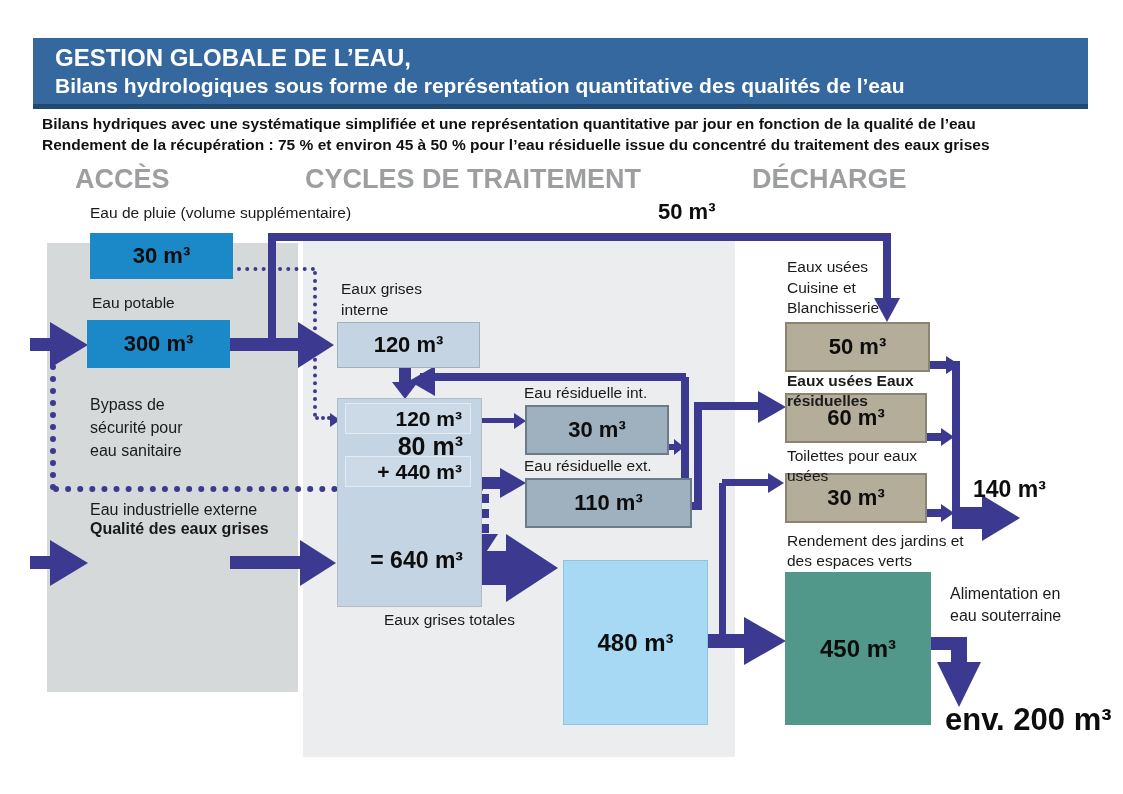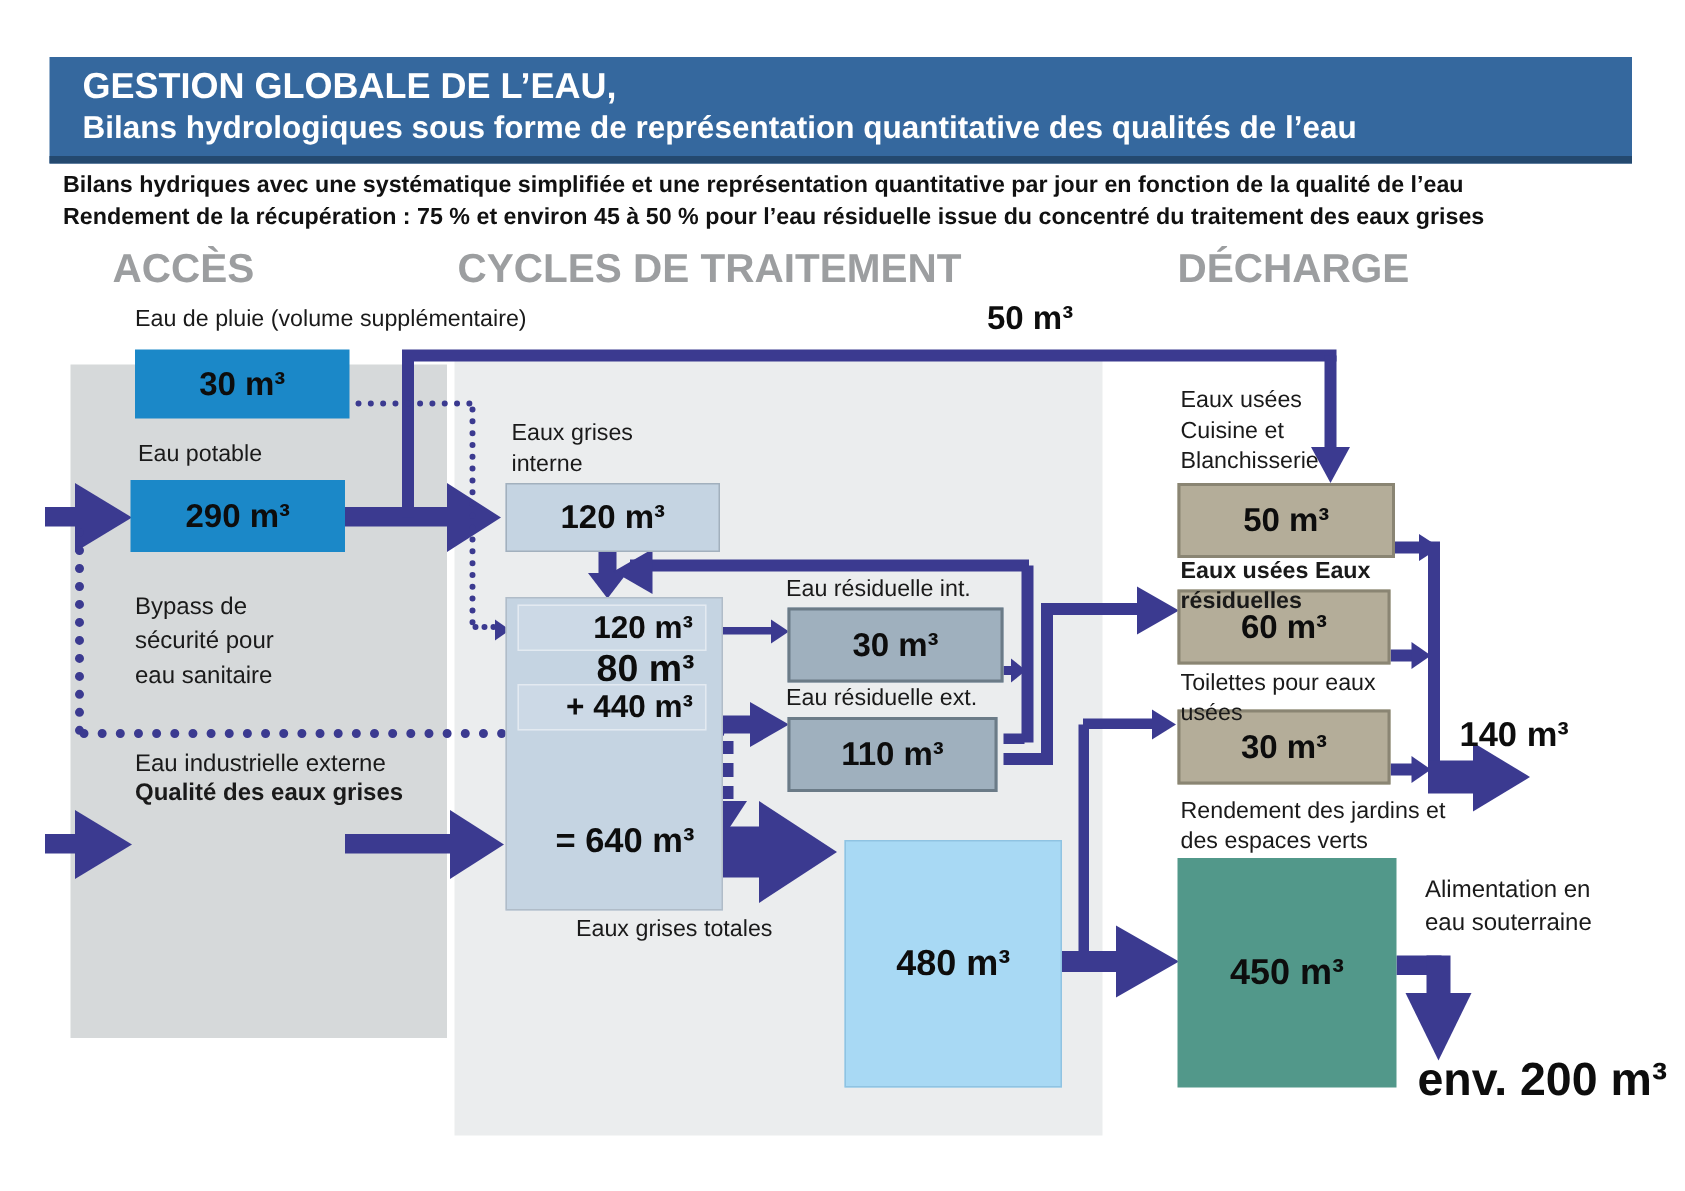--- a/index.html
+++ b/index.html
@@ -36,27 +36,27 @@
 
   <div id="title-bar">
     <div class="t1">GESTION GLOBALE DE L’EAU,</div>
     <div class="t2">Bilans hydrologiques sous forme de représentation quantitative des qualités de l’eau</div>
   </div>
   <div class="intro" style="top:115px;">Bilans hydriques avec une systématique simplifiée et une représentation quantitative par jour en fonction de la qualité de l’eau</div>
   <div class="intro" style="top:136px;">Rendement de la récupération : 75 % et environ 45 à 50 % pour l’eau résiduelle issue du concentré du traitement des eaux grises</div>
 
   <div class="hdr" style="left:75px;top:164px;">ACCÈS</div>
   <div class="hdr" style="left:305px;top:164px;">CYCLES DE TRAITEMENT</div>
-  <div class="hdr" style="left:785px;top:164px;text-align:center;">DÉCHARGE</div>
+  <div class="hdr" style="left:752px;top:164px;text-align:center;">DÉCHARGE</div>
 
   <div class="lbl" style="left:90px;top:203px;">Eau de pluie (volume supplémentaire)</div>
   <div class="vbox" style="left:90px;top:233px;width:143px;height:46px;background:#1b88c8;font-size:22px;">30 m³</div>
 
   <div class="lbl" style="left:92px;top:293px;">Eau potable</div>
-  <div class="vbox" style="left:87px;top:320px;width:143px;height:48px;background:#1b88c8;font-size:22px;">290 m³</div>
+  <div class="vbox" style="left:87px;top:320px;width:143px;height:48px;background:#1b88c8;font-size:22px;">300 m³</div>
 
   <div class="ln" style="left:30px;top:338px;width:20px;height:13px;"></div>
   <div class="tri" style="left:50px;top:322px;border-top:23px solid transparent;border-bottom:23px solid transparent;border-left:38px solid #3b3a90;"></div>
   <div class="ln" style="left:230px;top:338px;width:70px;height:13px;"></div>
   <div class="tri" style="left:298px;top:322px;border-top:23px solid transparent;border-bottom:23px solid transparent;border-left:36px solid #3b3a90;"></div>
 
   <div class="ln" style="left:268px;top:237px;width:8px;height:108px;"></div>
   <div class="ln" style="left:268px;top:233px;width:623px;height:8px;"></div>
   <div class="ln" style="left:883px;top:237px;width:8px;height:63px;"></div>
   <div class="tri" style="left:874px;top:298px;border-left:13px solid transparent;border-right:13px solid transparent;border-top:24px solid #3b3a90;"></div>
@@ -105,21 +105,21 @@
 
   <div class="dash-v" style="left:474px;top:494px;height:40px;"></div>
   <div class="tri" style="left:464px;top:534px;border-left:17px solid transparent;border-right:17px solid transparent;border-top:26px solid #3b3a90;"></div>
 
   <div class="ln" style="left:482px;top:551px;width:26px;height:34px;"></div>
   <div class="tri" style="left:506px;top:534px;border-top:34px solid transparent;border-bottom:34px solid transparent;border-left:52px solid #3b3a90;"></div>
 
   <div class="lbl" style="left:524px;top:383px;">Eau résiduelle int.</div>
   <div class="vbox" style="left:525px;top:405px;width:144px;height:50px;background:#9fb0be;border:2px solid #6b7b87;font-size:22px;">30 m³</div>
   <div class="lbl" style="left:524px;top:456px;">Eau résiduelle ext.</div>
-  <div class="vbox" style="left:525px;top:478px;width:140px;height:50px;background:#9fb0be;border:2px solid #6b7b87;font-size:22px;">110 m³</div>
+  <div class="vbox" style="left:525px;top:478px;width:167px;height:50px;background:#9fb0be;border:2px solid #6b7b87;font-size:22px;">110 m³</div>
 
   <div class="ln" style="left:472px;top:418px;width:44px;height:5px;"></div>
   <div class="tri" style="left:514px;top:413px;border-top:8px solid transparent;border-bottom:8px solid transparent;border-left:12px solid #3b3a90;"></div>
   <div class="ln" style="left:462px;top:477px;width:40px;height:12px;"></div>
   <div class="tri" style="left:500px;top:468px;border-top:15px solid transparent;border-bottom:15px solid transparent;border-left:26px solid #3b3a90;"></div>
 
   <div class="ln" style="left:669px;top:444px;width:6px;height:6px;"></div>
   <div class="tri" style="left:674px;top:439px;border-top:8px solid transparent;border-bottom:8px solid transparent;border-left:10px solid #3b3a90;"></div>
   <div class="ln" style="left:681px;top:377px;width:8px;height:118px;"></div>
   <div class="ln" style="left:669px;top:489px;width:14px;height:7px;"></div>

